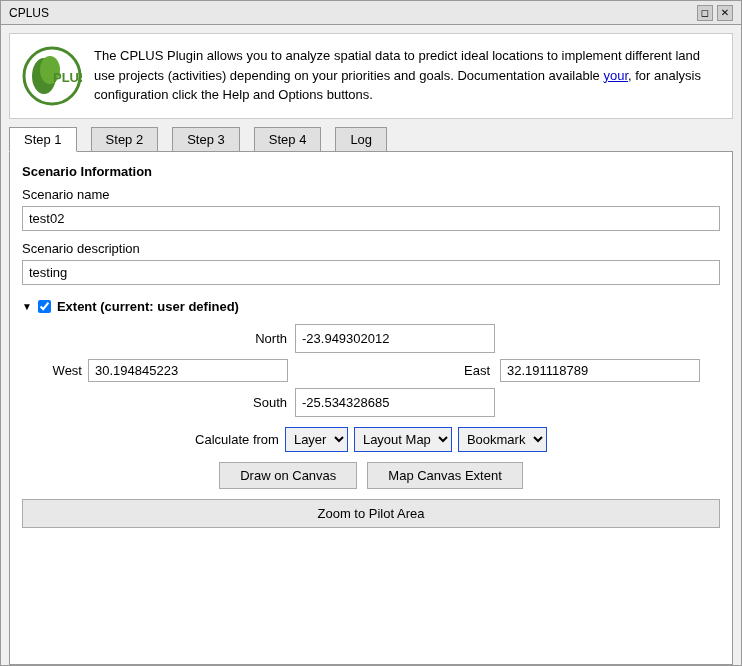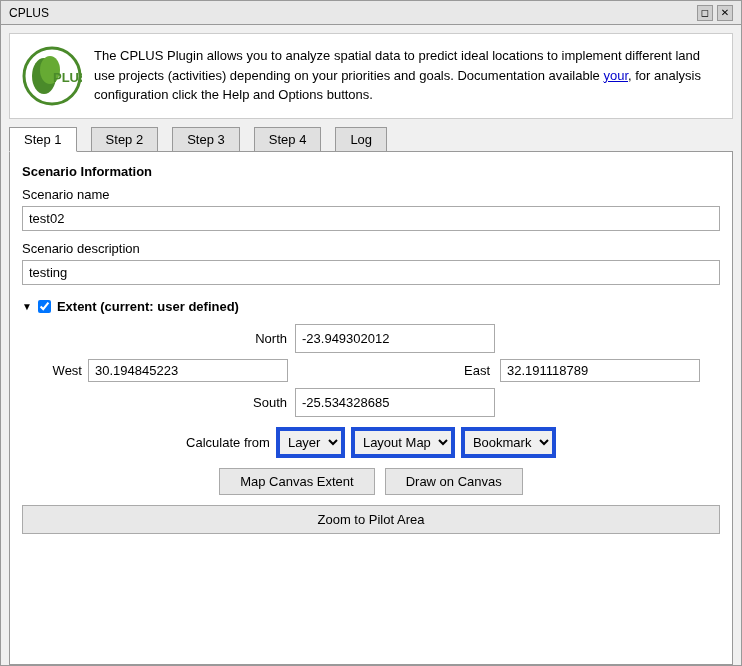--- a/index.html
+++ b/index.html
@@ -212,21 +212,21 @@
       width: 100%;
       padding: 6px;
       border: 1px solid #aaa;
       background: #e8e8e8;
       font-size: 13px;
       cursor: pointer;
       text-align: center;
     }
     select.dropdown-select {
       padding: 3px 4px;
-      border: 4px solid #1d4ed8;
+      border: 1px solid #1d4ed8;
       background: #f0f0f0;
       font-size: 13px;
       cursor: pointer;
     }
   </style>
 </head>
 <body>
 
 <div class="window">
 
@@ -312,22 +312,22 @@
           <select class="dropdown-select">
             <option>Layout Map</option>
           </select>
           <select class="dropdown-select">
             <option>Bookmark</option>
           </select>
         </div>
 
         
         <div class="btn-row">
+          <button class="btn">Draw on Canvas</button>
           <button class="btn">Map Canvas Extent</button>
-          <button class="btn">Draw on Canvas</button>
         </div>
 
         
         <button class="zoom-btn">Zoom to Pilot Area</button>
       </div>
     </div>
   </div>
 </div>
 
 </body></html>

